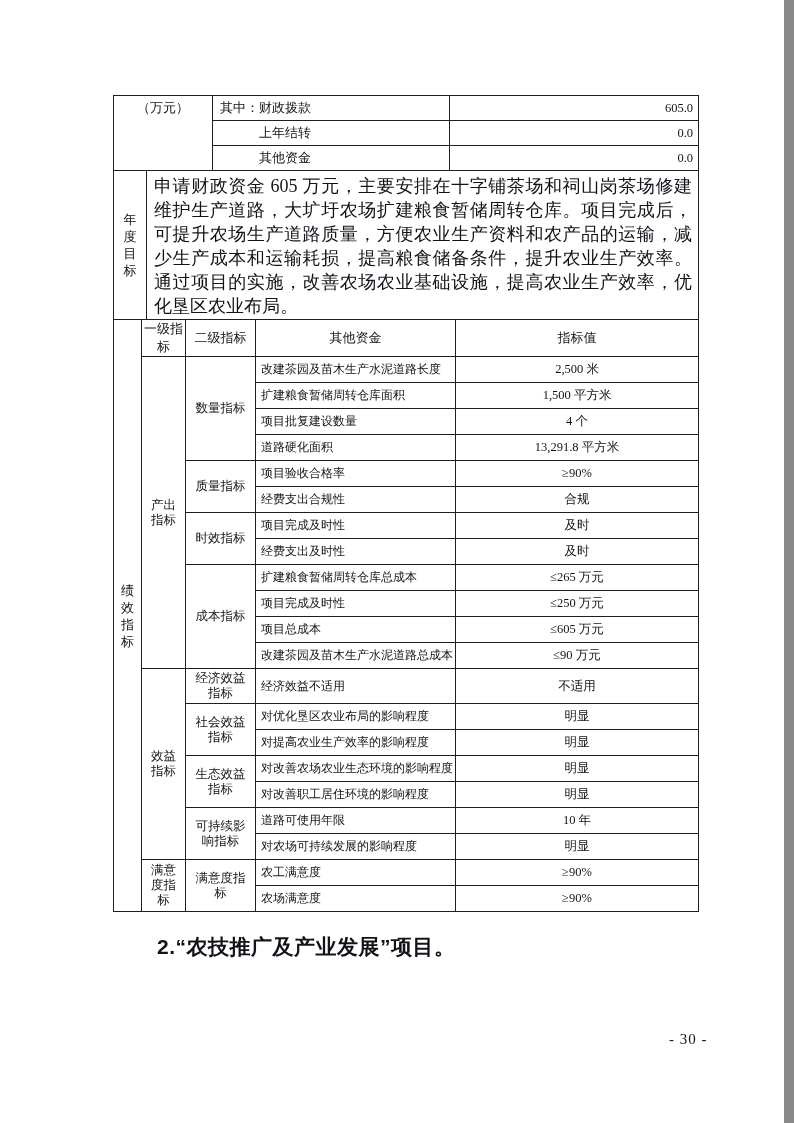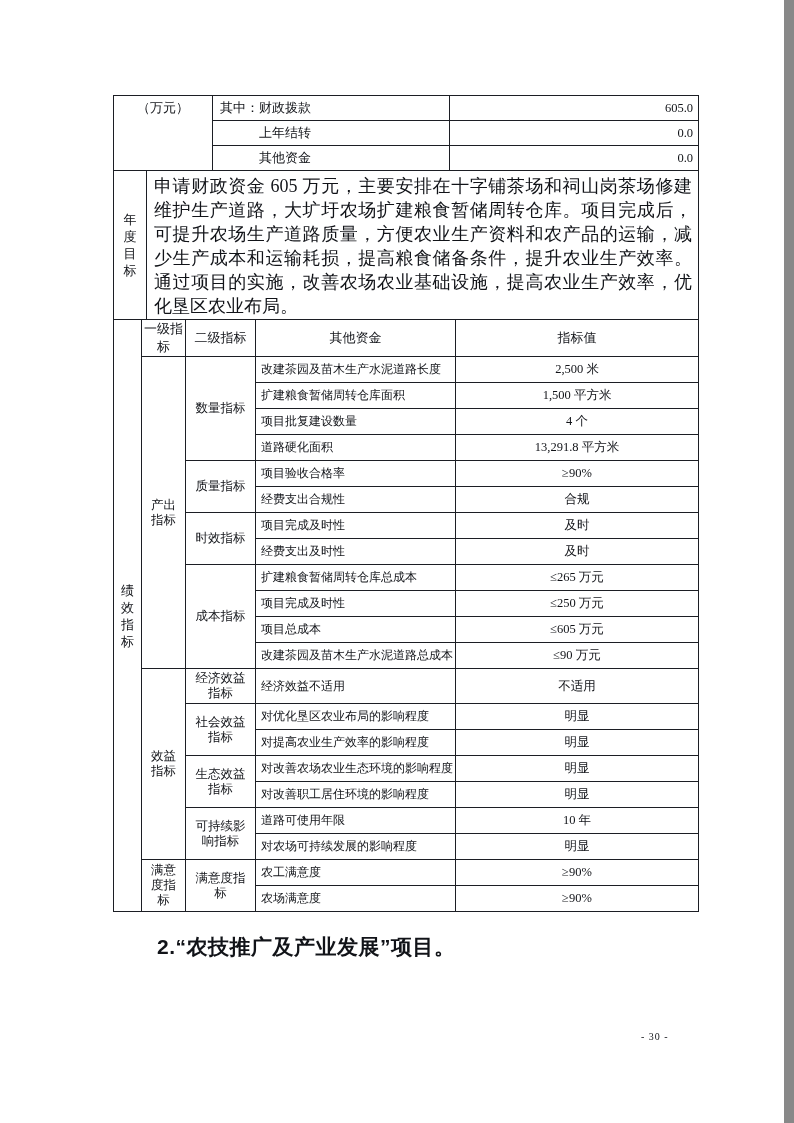--- a/index.html
+++ b/index.html
@@ -83,22 +83,22 @@
     font-size: 21px;
     line-height: 41px;
     text-indent: 42px;
     text-align: justify;
     text-justify: inter-ideograph;
     letter-spacing: 0.5px;
   }
   .pageno {
     position: absolute;
     top: 1031px;
-    left: 641px;
-    font-size: 10px;
+    left: 669px;
+    font-size: 15px;
     letter-spacing: 1px;
   }
 </style>
 </head>
 <body>
 
 <div class="page">
   <div class="content">
 
     <table class="tbl budget">

